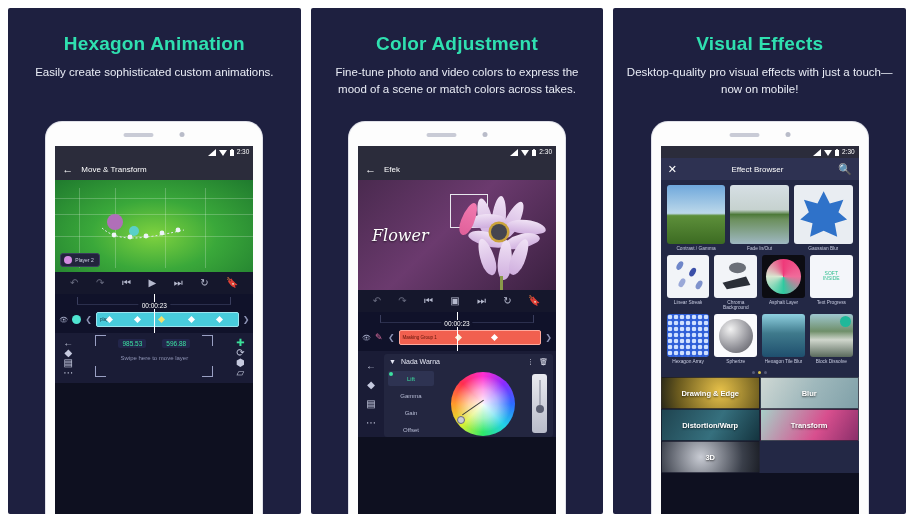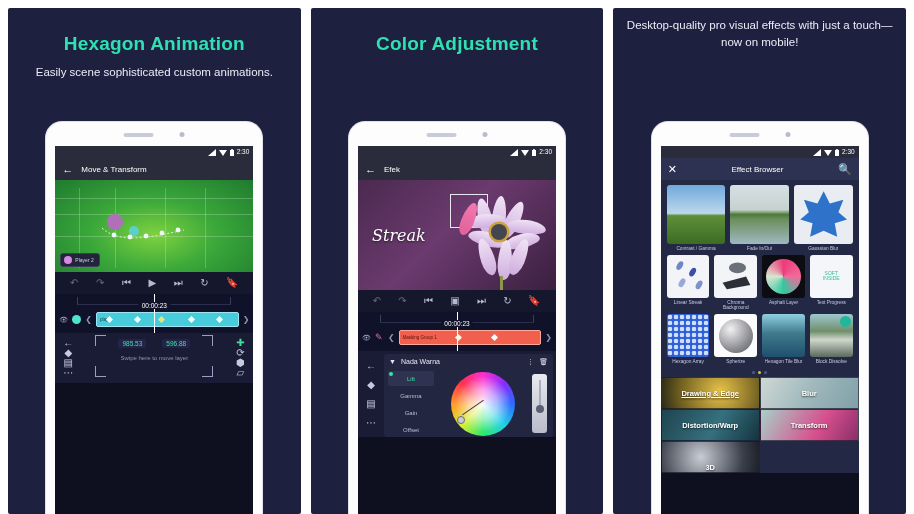--- a/index.html
+++ b/index.html
@@ -109,21 +109,21 @@
   .cats{display:flex;flex-wrap:wrap;}
   .cat{width:50%;height:32px;display:flex;align-items:center;justify-content:center;font-size:7.5px;font-weight:bold;color:#fff;text-shadow:0 1px 2px rgba(0,0,0,.7);box-sizing:border-box;border:1px solid rgba(20,22,40,.7);}
 </style>
 </head>
 <body>
 
 <div class="stage">
 
   <div class="panel">
     <div class="p-title">Hexagon Animation</div>
-    <div class="p-sub">Easily scene sophisticated custom animations.</div>
+    <div class="p-sub">Easily create sophisticated custom animations.</div>
 
     <div class="phone">
       <div class="notch">
         <div class="speaker"></div>
         <div class="cam"></div>
       </div>
       <div class="screen">
 
         <div class="statusbar">
           <svg class="sb-ico" width="8" height="7" viewBox="0 0 8 7">
@@ -223,20 +223,21 @@
             <span class="rail-ico">▱</span>
           </div>
         </div>
 
       </div>
     </div>
   </div>
 
   <div class="panel">
     <div class="p-title">Color Adjustment</div>
+    <div class="p-sub">Fine-tune photo and video colors to express the mood of a scene or match colors across takes.</div>
 
     <div class="phone">
       <div class="notch">
         <div class="speaker"></div>
         <div class="cam"></div>
       </div>
       <div class="screen">
 
         <div class="statusbar">
           <svg class="sb-ico" width="8" height="7" viewBox="0 0 8 7">
@@ -251,21 +252,21 @@
             </svg>
           <span class="sb-time">2:30</span>
         </div>
 
         <div class="appbar dark">
           <span class="back-arrow">←</span>
           <span>Efek</span>
         </div>
 
         <div class="vid2">
-          <div class="flowerword">Streak</div>
+          <div class="flowerword">Flower</div>
           <div class="maskbox" style="left:92px;top:14px;width:36px;height:32px;"></div>
           <div class="petal" style="left:120px;top:18px;width:14px;height:40px;transform:rotate(-12deg);"></div>
           <div class="petal" style="left:134px;top:16px;width:14px;height:42px;transform:rotate(6deg);"></div>
           <div class="petal" style="left:148px;top:20px;width:14px;height:40px;transform:rotate(26deg);"></div>
           <div class="petal" style="left:108px;top:34px;width:40px;height:14px;transform:rotate(-4deg);"></div>
           <div class="petal" style="left:148px;top:40px;width:40px;height:14px;transform:rotate(6deg);"></div>
           <div class="petal" style="left:110px;top:52px;width:38px;height:14px;transform:rotate(16deg);"></div>
           <div class="petal" style="left:146px;top:54px;width:36px;height:14px;transform:rotate(-14deg);"></div>
           <div class="petal" style="left:122px;top:58px;width:14px;height:38px;transform:rotate(-18deg);"></div>
           <div class="petal" style="left:140px;top:60px;width:14px;height:40px;transform:rotate(4deg);"></div>
@@ -336,20 +337,21 @@
               </div>
             </div>
           </div>
         </div>
 
       </div>
     </div>
   </div>
 
   <div class="panel">
+    <div class="p-title">Visual Effects</div>
     <div class="p-sub">Desktop-quality pro visual effects with just a touch—now on mobile!</div>
 
     <div class="phone">
       <div class="notch">
         <div class="speaker"></div>
         <div class="cam"></div>
       </div>
       <div class="screen">
 
         <div class="statusbar">
@@ -454,33 +456,33 @@
 
           </div>
 
           <div class="dots">
             <span class="dot"></span>
             <span class="dot on"></span>
             <span class="dot"></span>
           </div>
 
           <div class="cats">
-            <div class="cat" style="background:radial-gradient(circle at 60% 45%,#e8c24a,#6a5a1e 70%,#2b2a18);text-decoration:underline;">
+            <div class="cat" style="background:radial-gradient(circle at 60% 45%,#e8c24a,#6a5a1e 70%,#2b2a18);">
               <span>Drawing &amp; Edge</span>
             </div>
             <div class="cat" style="background:linear-gradient(120deg,#cfd8d4,#9fb8bc 50%,#7fa0a8);">
               <span>Blur</span>
             </div>
             <div class="cat" style="background:linear-gradient(120deg,#1f4450,#36707e 55%,#14343f);">
               <span>Distortion/Warp</span>
             </div>
             <div class="cat" style="background:linear-gradient(120deg,#a7d0c8,#d84f8e 60%,#8a2f6a);">
               <span>Transform</span>
             </div>
-            <div class="cat" style="background:radial-gradient(circle at 40% 50%,#c9ccd4,#3a3f4a 70%,#1d2028);align-items:flex-end;">
+            <div class="cat" style="background:radial-gradient(circle at 40% 50%,#c9ccd4,#3a3f4a 70%,#1d2028);">
               <span>3D</span>
             </div>
           </div>
         </div>
 
       </div>
     </div>
   </div>
 
 </div>

